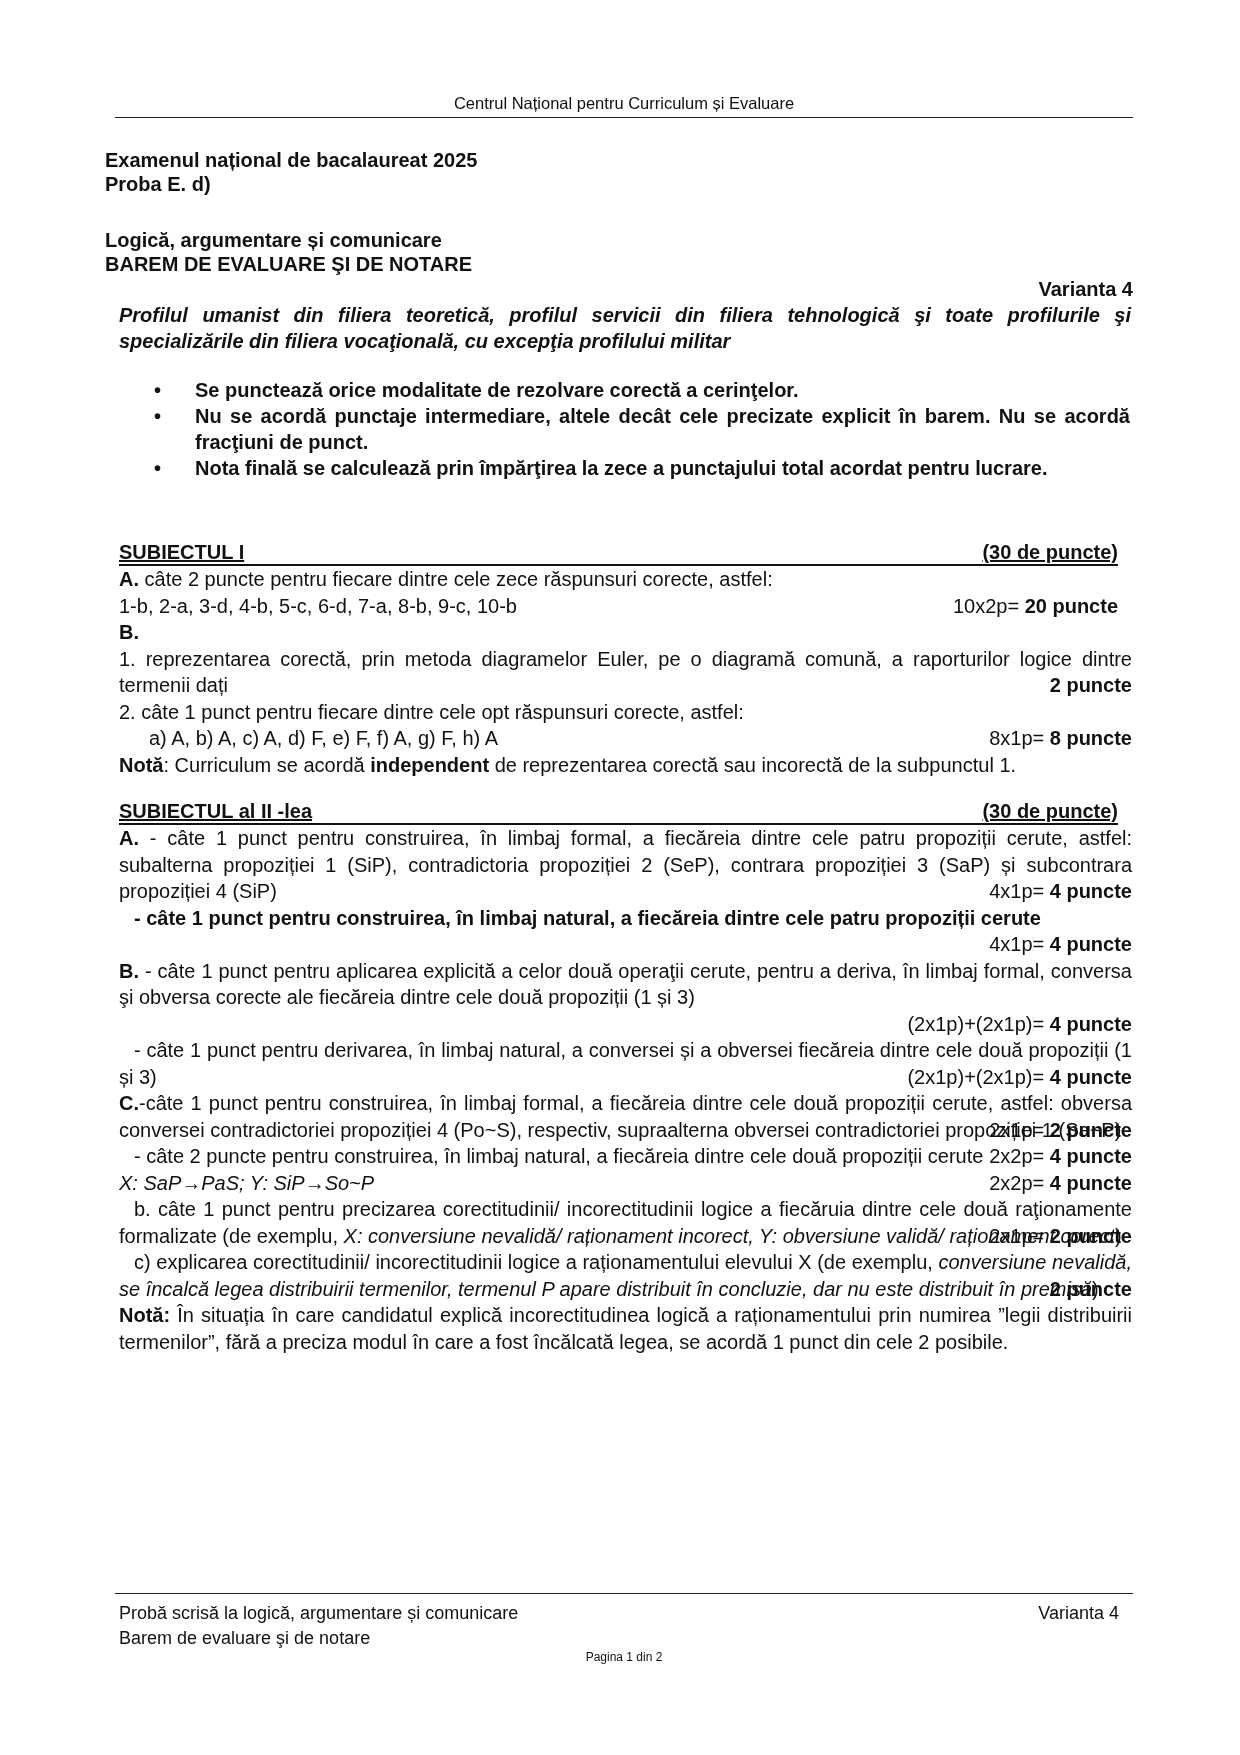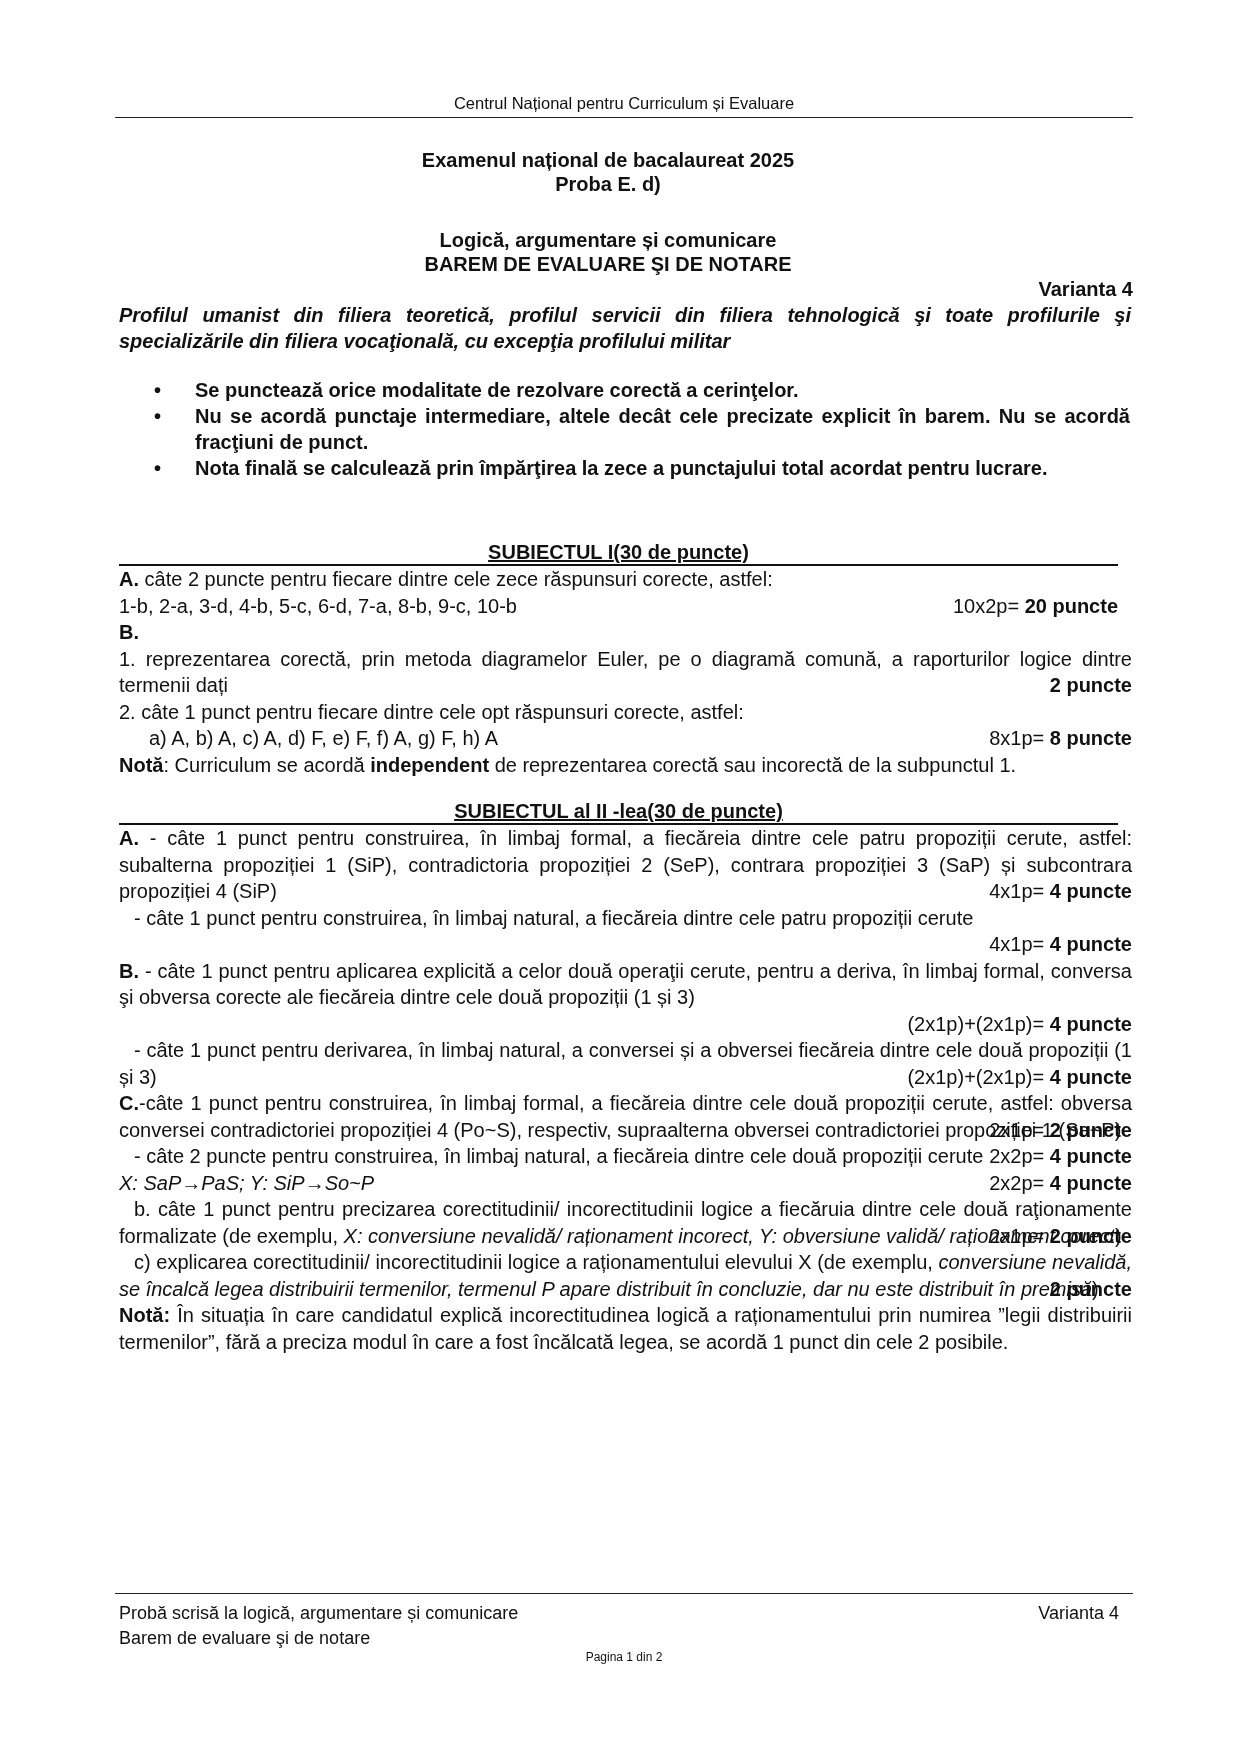--- a/index.html
+++ b/index.html
@@ -1,39 +1,39 @@
 <!DOCTYPE html>
 <html><head>
 <meta charset="utf-8">
 <style>
   html, body { margin: 0; padding: 0; background: #ffffff; }
   body { width: 1240px; height: 1755px; position: relative; overflow: hidden;
          font-family: "Liberation Sans", sans-serif; color: #111; }
   .page { position: absolute; left: 0; top: 0; width: 1240px; height: 1755px; }
   .hdr { position: absolute; left: 115px; width: 1018px; text-align: center; font-size: 16.5px; line-height: 21px; }
   .hdr-rule { position: absolute; left: 115px; width: 1018px; top: 117px; border-top: 1.5px solid #222; }
-  .title { position: absolute; left: 99px; width: 1018px; text-align: center; font-weight: bold; font-size: 20px; line-height: 24px; }
+  .title { position: absolute; left: 105px; width: 1018px; text-align: left; font-weight: bold; font-size: 20px; line-height: 24px; }
   .variant { position: absolute; right: 107px; top: 278px; font-weight: bold; font-size: 20px; }
   .profile { position: absolute; left: 119px; width: 1012px; top: 302px; font-weight: bold; font-style: italic;
              font-size: 20px; line-height: 26px; text-align: justify; }
   .rules { position: absolute; left: 150px; width: 980px; top: 377px; margin: 0; padding: 0; list-style: none;
            font-weight: bold; font-size: 20px; line-height: 26px; }
   .rules li { position: relative; padding-left: 45px; text-align: justify; }
   .rules li .bullet { position: absolute; left: 4px; top: 0; }
   .content { position: absolute; left: 119px; width: 1013px; font-size: 20px; line-height: 26.5px; }
   .row { display: flex; justify-content: space-between; }
   .just { text-align: justify; }
-  .subj { display: flex; justify-content: center; font-weight: bold; border-bottom: 2px solid #111;
+  .subj { display: flex; justify-content: space-between; font-weight: bold; border-bottom: 2px solid #111;
           width: 999px; line-height: 24px; }
   .subj span { text-decoration: underline; }
   .b { font-weight: bold; }
   .i { font-style: italic; }
   .right { text-align: right; }
   .indent { padding-left: 30px; }
-  .indent2 { padding-left: 15px; }
+  .indent2 { padding-left: 15px; font-weight: bold; }
   .foot-rule { position: absolute; left: 115px; width: 1018px; top: 1593px; border-top: 1.5px solid #222; }
   .foot { position: absolute; left: 119px; width: 1000px; font-size: 18px; line-height: 23px; }
   .foot-page { position: absolute; left: 115px; width: 1018px; top: 1650px; text-align: center; font-size: 12px; }
 </style>
 </head>
 <body>
 
 <div class="page">
 
   <div class="hdr" style="top:93px;">Centrul Național pentru Curriculum și Evaluare</div>

